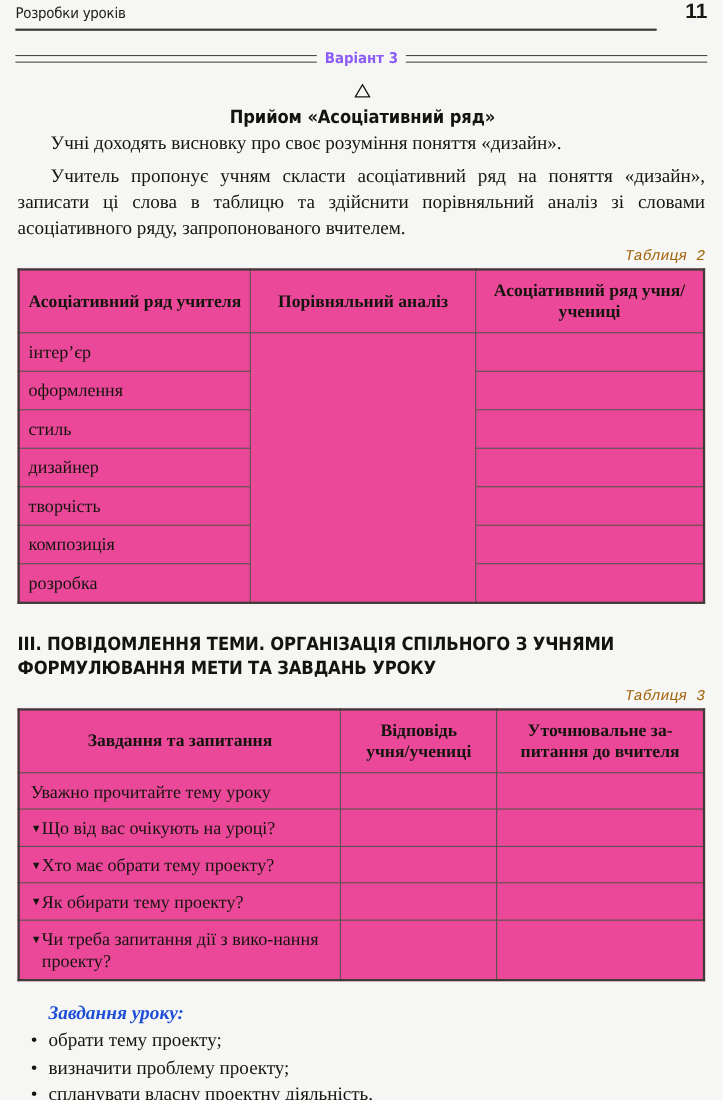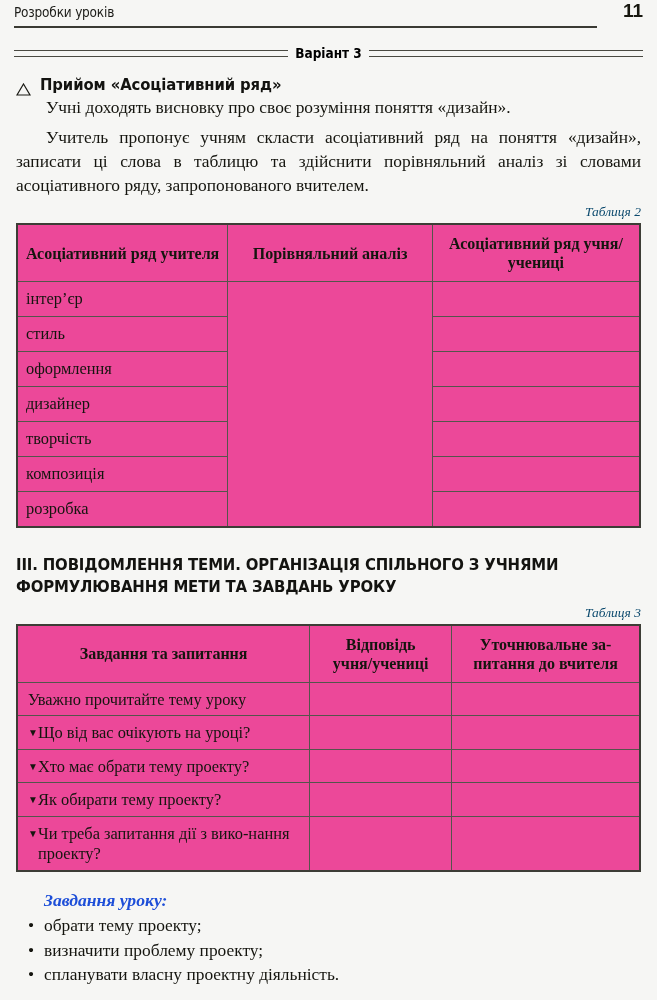--- a/index.html
+++ b/index.html
@@ -67,29 +67,30 @@
     flex: 1 1 auto;
     height: 5px;
     border-top: 1.6px solid #4a4a42;
     border-bottom: 1.6px solid #4a4a42;
   }
   .variant-label {
     font-family: "DejaVu Sans Condensed", "Liberation Sans Narrow", "Liberation Sans", sans-serif;
     font-weight: bold;
     font-size: 13.5px;
     white-space: nowrap;
-    color: #000000;
+    color: #8b5cf6;
   }
 
   
   .tri-heading {
     margin: 14px 14px 0 16px;
     display: flex;
-    align-items: flex-end;
+    align-items: center;
     gap: 9px;
+    flex-direction: column;
   }
   .tri-icon {
     width: 15px;
     height: 13px;
     flex: 0 0 auto;
     position: relative;
     top: 1px;
   }
   .tri-heading-text {
     font-family: "DejaVu Sans Condensed", "Liberation Sans Narrow", "Liberation Sans", sans-serif;
@@ -108,24 +109,24 @@
     text-indent: 30px;
     color: #15150f;
     font-family: "Liberation Serif", serif;
   }
   .para.tight { margin-top: 1px; }
 
   
   .tbl-caption {
     margin: 7px 16px 3px 16px;
     text-align: right;
-    font-family: Liberation Serif, serif;
+    font-family: Liberation Mono, monospace;
     font-style: italic;
     font-size: 13.5px;
-    color: #0c4a6e;
+    color: #a16207;
   }
 
   
   table.doc {
     margin: 0 16px;
     width: calc(100% - 32px);
     border-collapse: collapse;
     background: #ec4899;
     table-layout: fixed;
   }
@@ -259,26 +260,26 @@
         <th>Асоціативний ряд учня/учениці</th>
       </tr>
     </thead>
     <tbody>
       <tr>
         <td class="data">інтер’єр</td>
         <td class="merged" rowspan="1"></td>
         <td class="blank"></td>
       </tr>
       <tr>
+        <td class="data">оформлення</td>
+        <td class="merged"></td>
+        <td class="blank"></td>
+      </tr>
+      <tr>
         <td class="data">стиль</td>
-        <td class="merged"></td>
-        <td class="blank"></td>
-      </tr>
-      <tr>
-        <td class="data">оформлення</td>
         <td class="merged"></td>
         <td class="blank"></td>
       </tr>
       <tr>
         <td class="data">дизайнер</td>
         <td class="merged"></td>
         <td class="blank"></td>
       </tr>
       <tr>
         <td class="data">творчість</td>

